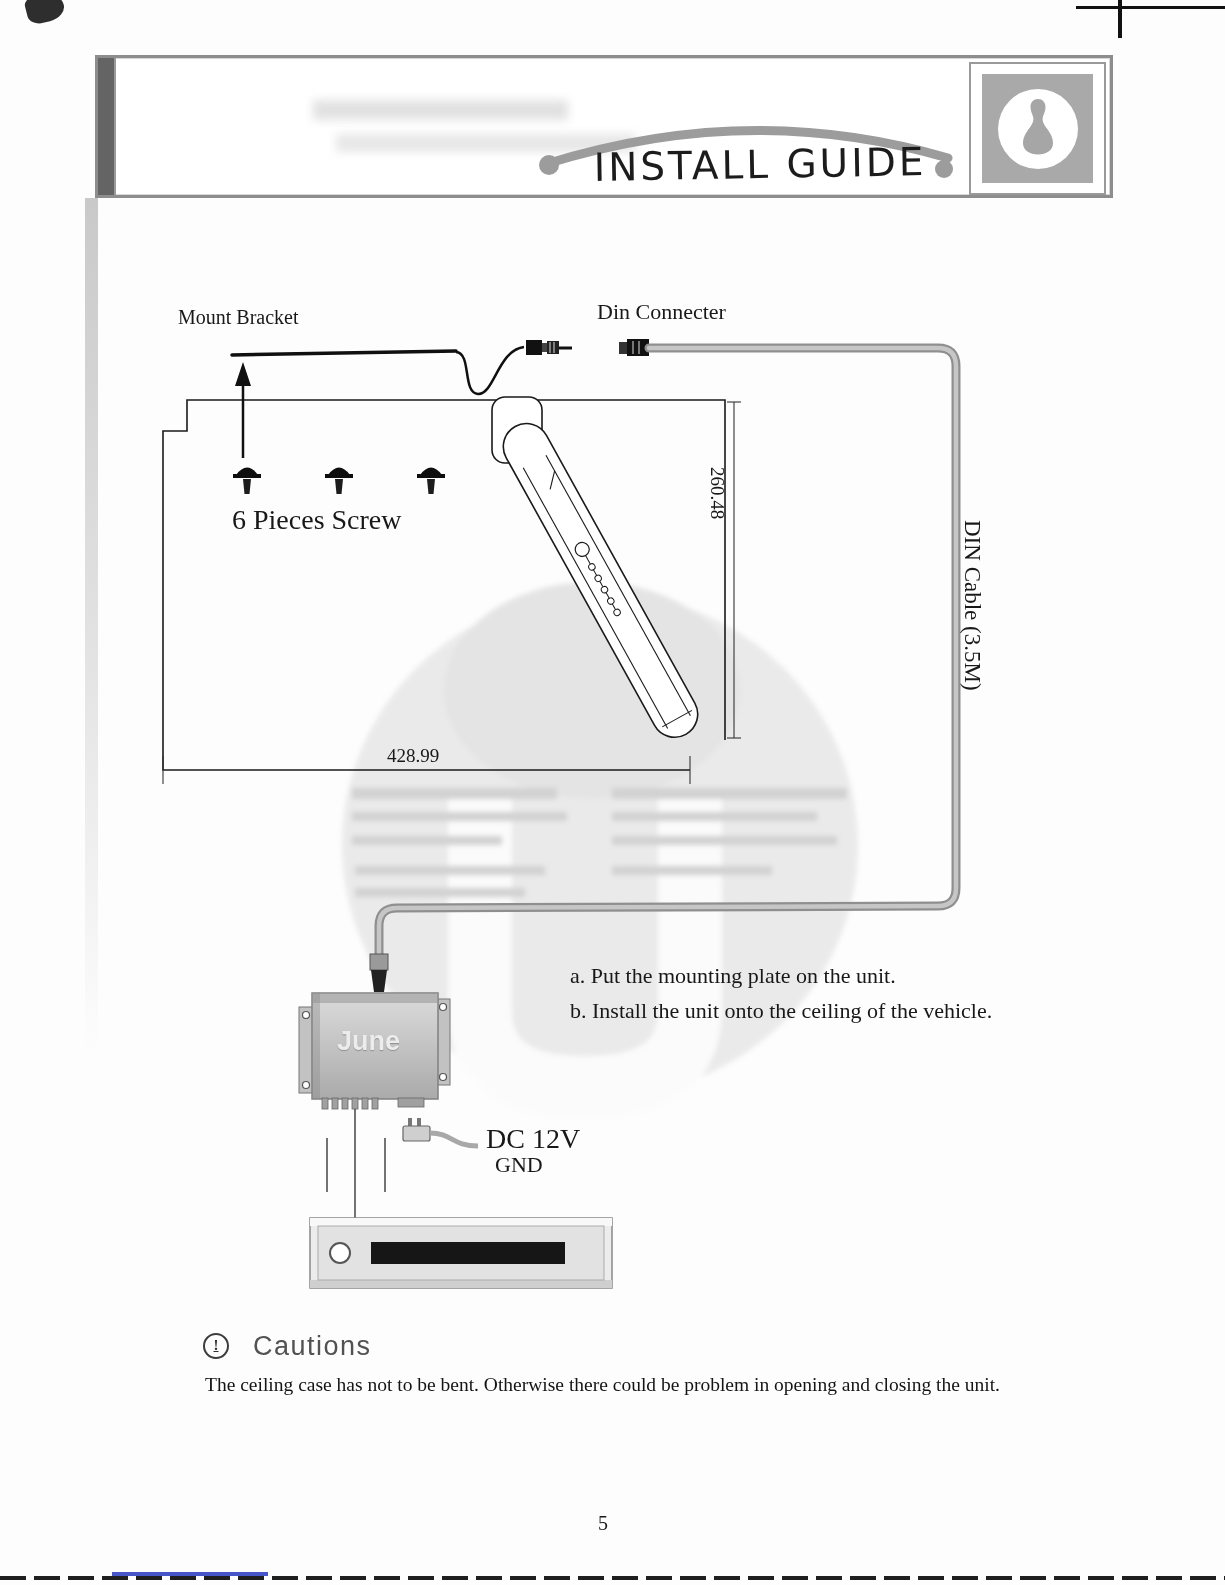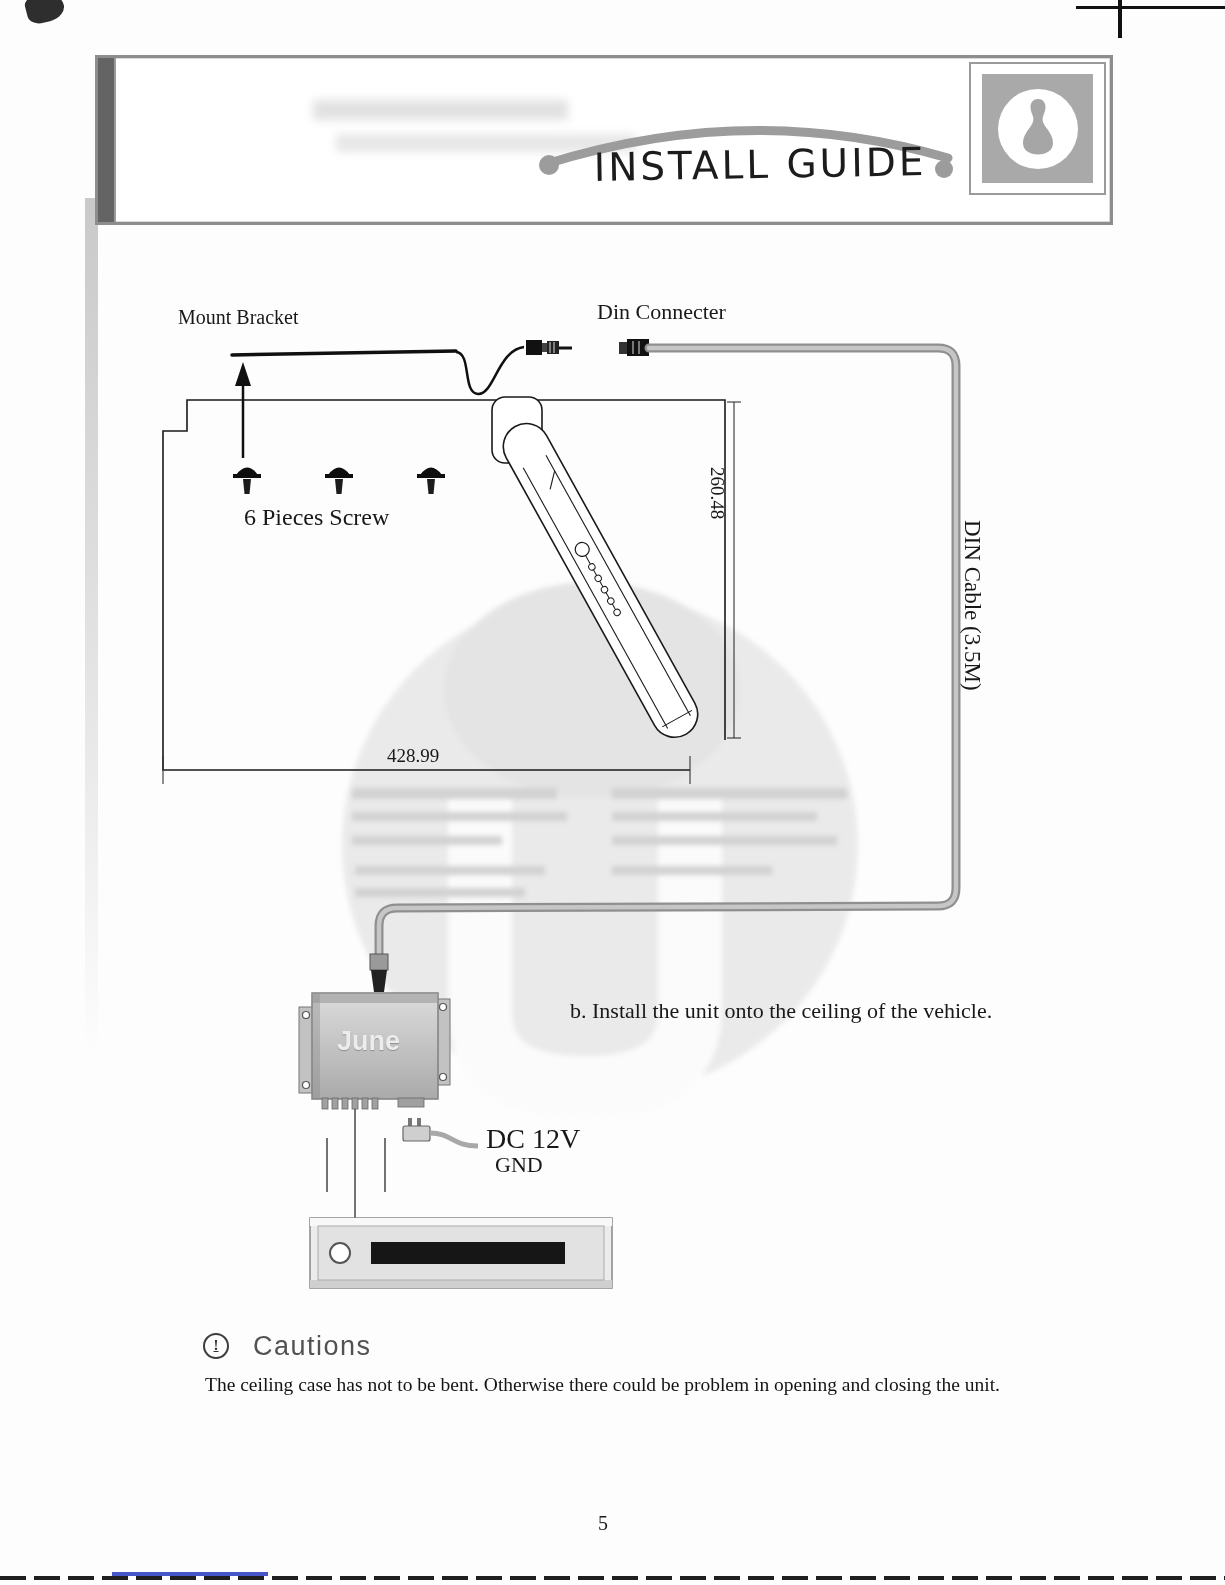--- a/index.html
+++ b/index.html
@@ -13,39 +13,39 @@
   .corner-mark-tl{position:absolute;left:26px;top:-6px;width:38px;height:28px;background:#2e2e2e;transform:rotate(-14deg);border-radius:30% 60% 50% 40%;}
   .top-edge-line{position:absolute;left:1076px;top:6px;width:149px;height:3px;background:#111;}
   .top-edge-vline{position:absolute;left:1118px;top:0;width:4px;height:38px;background:#111;}
   .scan-band{position:absolute;left:85px;top:198px;width:13px;height:855px;opacity:.65;
     background:linear-gradient(to bottom,#adadad,#d6d6d6 55%,rgba(230,230,230,0));}
   .bottom-dashes{position:absolute;left:0;top:1576px;width:1225px;height:4px;
     background:repeating-linear-gradient(90deg,#1f1f1f 0 26px,rgba(0,0,0,0) 26px 34px);}
   .blue-line{position:absolute;left:112px;top:1572px;width:156px;height:4px;background:#4656c8;}
 
   
-  .banner{position:absolute;left:95px;top:55px;width:1018px;height:170px;background:#fff;
+  .banner{position:absolute;left:95px;top:55px;width:1018px;height:143px;background:#fff;
     border:3px solid #8d8d8d;box-sizing:border-box;box-shadow:inset 0 0 0 1px #d8d8d8;}
   .banner-leftbar{position:absolute;left:0;top:0;width:16px;height:100%;background:#646464;border-right:2px solid #9a9a9a;}
   .banner-title{position:absolute;left:482px;top:84px;width:360px;text-align:center;
     font-family:"DejaVu Sans", sans-serif;font-size:39px;font-weight:500;letter-spacing:3px;
     color:#1c1c1c;transform:rotate(-1deg);}
   .ghost-text-1{position:absolute;left:215px;top:42px;width:255px;height:20px;background:#c9c9c9;filter:blur(5px);opacity:.55;}
   .ghost-text-2{position:absolute;left:238px;top:76px;width:300px;height:18px;background:#cfcfcf;filter:blur(5px);opacity:.5;}
   .banner-arcs{position:absolute;left:0;top:0;width:1012px;height:137px;}
 
   .logo-box{position:absolute;right:4px;top:4px;width:133px;height:129px;border:2px solid #9a9a9a;background:#fff;}
   .logo-inner{position:absolute;left:11px;top:10px;right:11px;bottom:10px;background:#a9a9a9;}
   .logo-circle{position:absolute;left:50%;top:50%;width:80px;height:80px;margin:-40px 0 0 -40px;border-radius:50%;background:#fff;}
 
   
   .lbl{position:absolute;white-space:nowrap;color:#181818;}
   .lbl-mount{left:178px;top:306px;font-size:20px;}
   .lbl-din{left:557px;top:299px;font-size:22px;margin-left:40px;}
-  .lbl-screws{left:244px;top:504px;font-size:24px;}
+  .lbl-screws{left:232px;top:504px;font-size:28px;}
   .lbl-dimw{left:387px;top:745px;font-size:19px;}
   .lbl-dimh{left:728px;top:467px;font-size:19px;transform:rotate(90deg);transform-origin:0 0;}
   .lbl-dincable{left:985px;top:520px;font-size:23px;transform:rotate(90deg);transform-origin:0 0;}
   .lbl-stepa{left:570px;top:963px;font-size:22px;}
   .lbl-stepb{left:570px;top:998px;font-size:22px;text-align:center;}
   .lbl-dc{left:486px;top:1123px;font-size:28px;text-align:center;}
   .lbl-gnd{left:495px;top:1152px;font-size:22px;}
   .lbl-june{left:337px;top:1026px;font-size:27px;font-weight:bold;
     font-family:"Liberation Sans",sans-serif;color:#ececec;text-shadow:0 1px 1px #8f8f8f;}
   .lbl-page{left:598px;top:1512px;font-size:20px;}
@@ -239,20 +239,21 @@
       <rect x="371" y="1242" width="194" height="22" fill="#161616"></rect>
     </g>
   </svg>
 
   <div class="lbl lbl-mount">Mount Bracket</div>
   <div class="lbl lbl-din">Din Connecter</div>
   <div class="lbl lbl-screws">6 Pieces Screw</div>
   <div class="lbl lbl-dimw">428.99</div>
   <div class="lbl lbl-dimh">260.48</div>
   <div class="lbl lbl-dincable">DIN Cable (3.5M)</div>
+  <div class="lbl lbl-stepa">a. Put the mounting plate on the unit.</div>
   <div class="lbl lbl-stepb">b. Install the unit onto the ceiling of the vehicle.</div>
   <div class="lbl lbl-dc">DC 12V</div>
   <div class="lbl lbl-gnd">GND</div>
   <div class="lbl lbl-june">June</div>
 
   <div class="caution-icon"><span>!</span></div>
   <div class="caution-title">Cautions</div>
   <div class="caution-body">The ceiling case has not to be bent. Otherwise there could be problem in opening and closing the unit.</div>
 
   <div class="lbl lbl-page">5</div>

